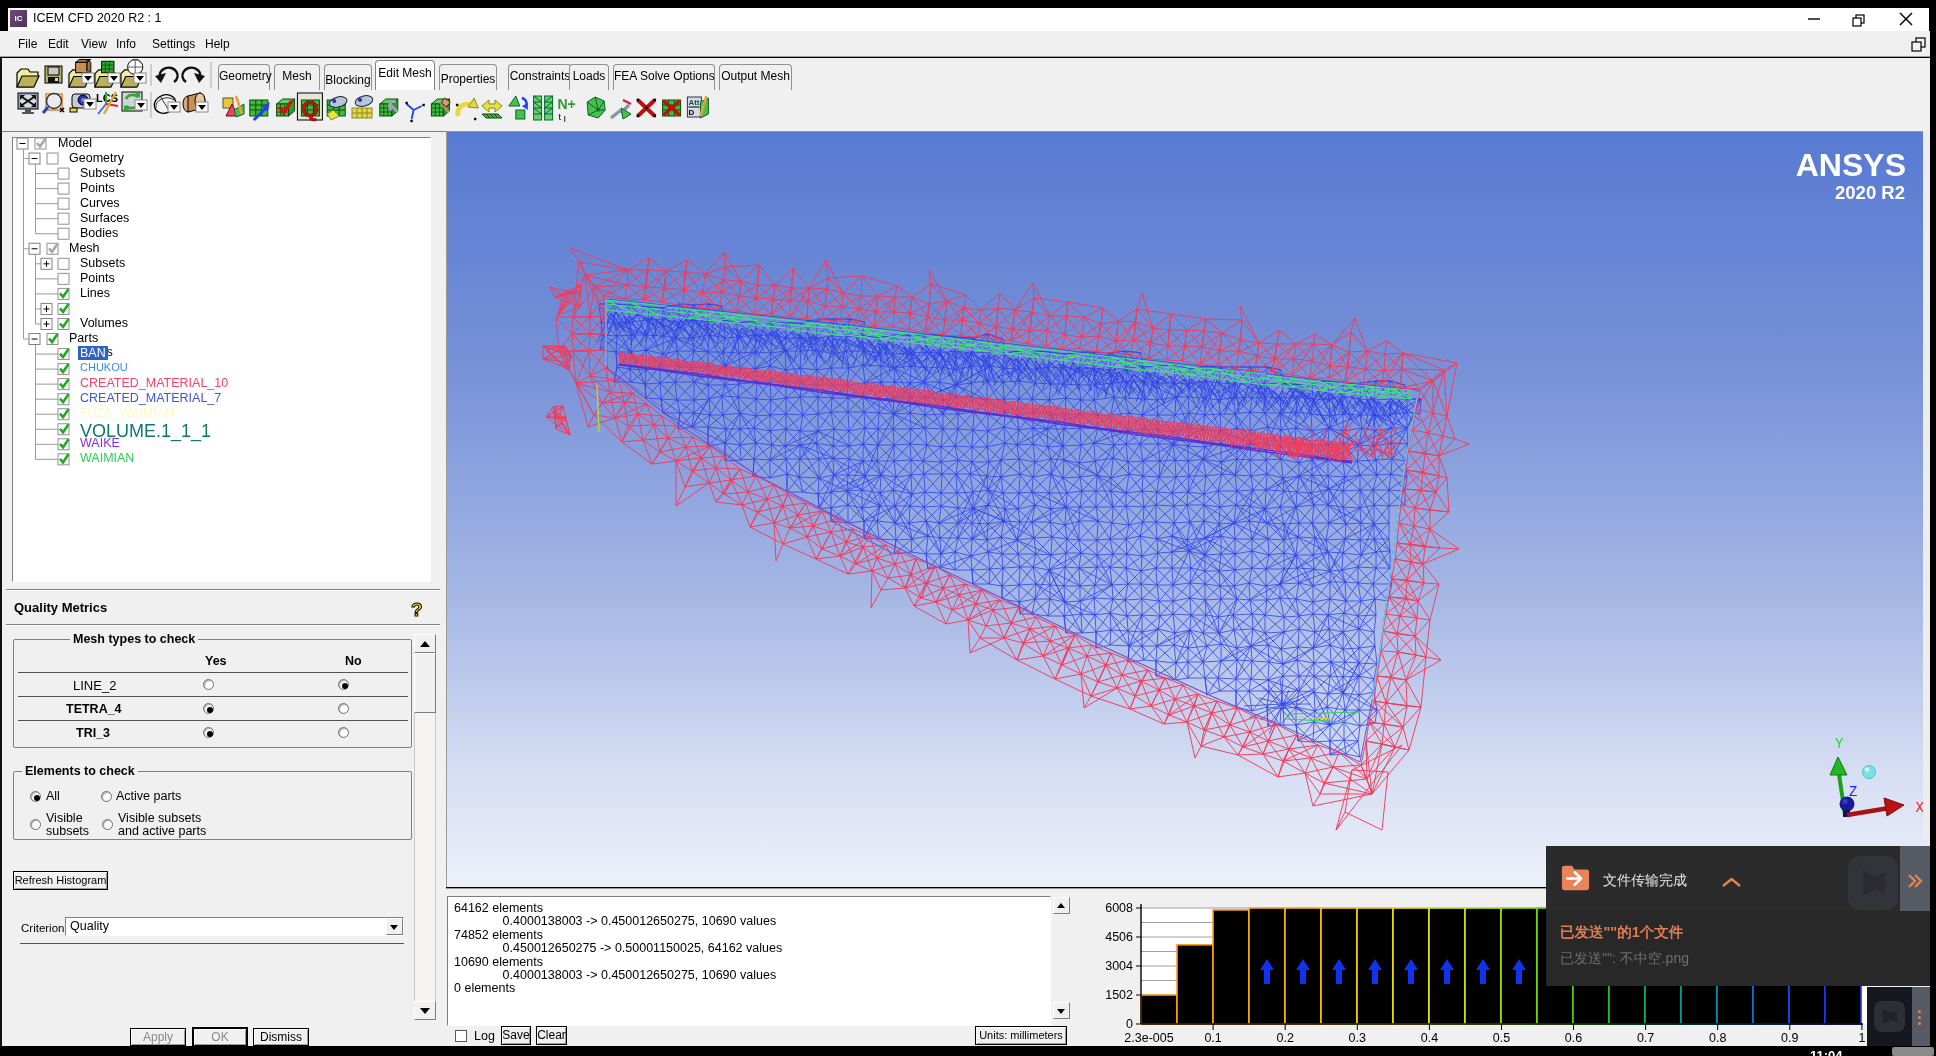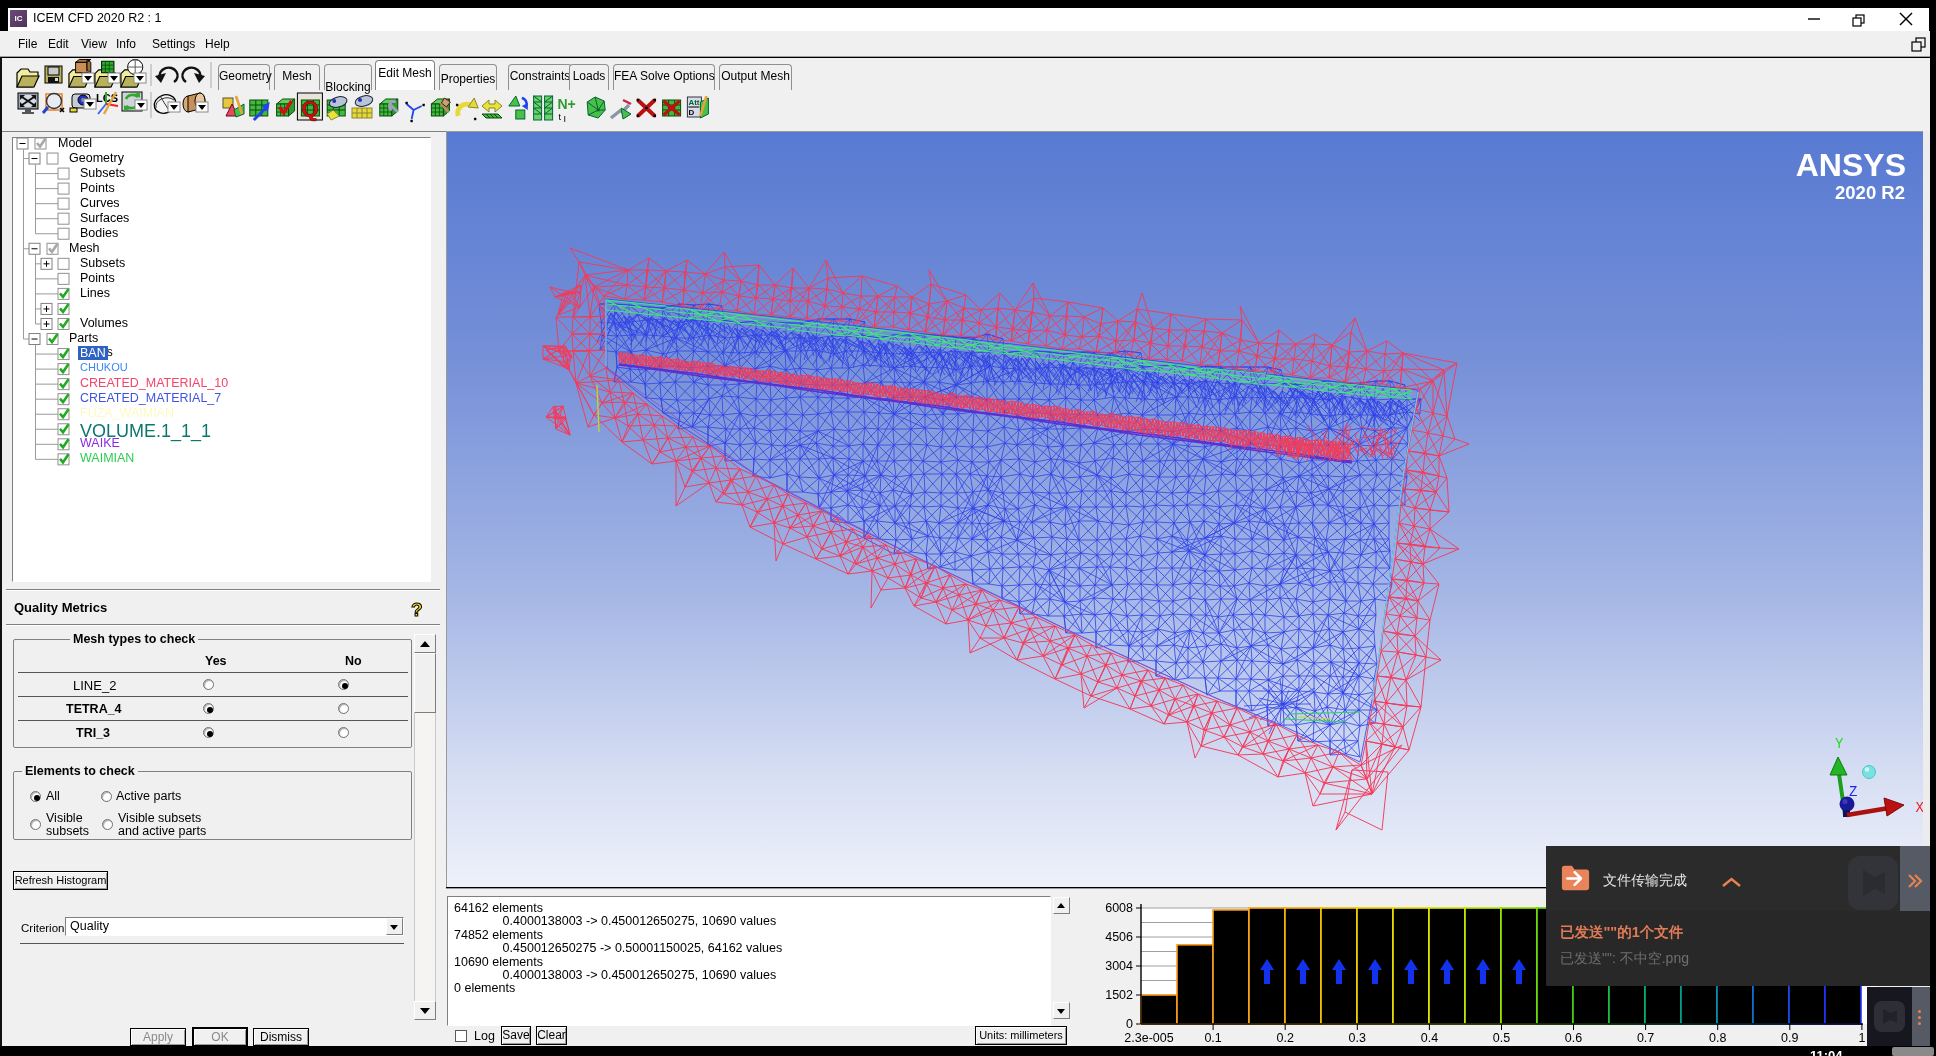--- a/index.html
+++ b/index.html
@@ -138,21 +138,21 @@
           <path d="M6 3 l12 -3 a5 8 0 0 1 0 16 l-12 3 z" fill="#c89058" stroke="#000"></path>
           <ellipse cx="18" cy="8" rx="5" ry="8" fill="#e8c8a0" stroke="#000"></ellipse>
         </g>
         <rect x="196" y="44" width="12" height="10" fill="#fff" stroke="#888"></rect>
         <polygon points="198,47 206,47 202,52" fill="#000"></polygon>
       </svg></div>
 
   <div id="tabs" class="abs" style="left:218px;top:60px;width:1200px;height:30px;">
       <div class="abs" style="left:0px;top:4px;width:52px;height:26px;background:#f0f0f0;border:1px solid #909090;border-bottom:none;border-radius:4px 4px 0 0;text-align:center;font-size:12px;padding-top:4px;white-space:nowrap;">Geometry</div>
       <div class="abs" style="left:56px;top:4px;width:46px;height:26px;background:#f0f0f0;border:1px solid #909090;border-bottom:none;border-radius:4px 4px 0 0;text-align:center;font-size:12px;padding-top:4px;white-space:nowrap;">Mesh</div>
-      <div class="abs" style="left:106px;top:4px;width:48px;height:26px;background:#f0f0f0;border:1px solid #909090;border-bottom:none;border-radius:4px 4px 0 0;text-align:center;font-size:12px;padding-top:15px;white-space:nowrap;">Blocking</div>
+      <div class="abs" style="left:106px;top:4px;width:48px;height:26px;background:#f0f0f0;border:1px solid #909090;border-bottom:none;border-radius:4px 4px 0 0;text-align:center;font-size:12px;padding-top:8px;white-space:nowrap;">Blocking</div>
       <div class="abs" style="left:157px;top:0px;width:60px;height:30px;background:#fff;border:1px solid #808080;border-bottom:none;border-radius:4px 4px 0 0;z-index:3;text-align:center;font-size:12px;padding-top:5px;white-space:nowrap;">Edit Mesh</div>
       <div class="abs" style="left:221px;top:4px;width:58px;height:26px;background:#f0f0f0;border:1px solid #909090;border-bottom:none;border-radius:4px 4px 0 0;text-align:center;font-size:12px;padding-top:7px;white-space:nowrap;">Properties</div>
       <div class="abs" style="left:283px;top:4px;width:64px;height:26px;background:#f0f0f0;border:1px solid #909090;border-bottom:none;border-radius:4px 4px 0 0;text-align:center;font-size:12px;padding-top:4px;white-space:nowrap;margin-left:7px;">Constraints</div>
       <div class="abs" style="left:351px;top:4px;width:40px;height:26px;background:#f0f0f0;border:1px solid #909090;border-bottom:none;border-radius:4px 4px 0 0;text-align:center;font-size:12px;padding-top:4px;white-space:nowrap;">Loads</div>
       <div class="abs" style="left:395px;top:4px;width:102px;height:26px;background:#f0f0f0;border:1px solid #909090;border-bottom:none;border-radius:4px 4px 0 0;text-align:center;font-size:12px;padding-top:4px;white-space:nowrap;">FEA Solve Options</div>
       <div class="abs" style="left:501px;top:4px;width:73px;height:26px;background:#f0f0f0;border:1px solid #909090;border-bottom:none;border-radius:4px 4px 0 0;text-align:center;font-size:12px;padding-top:4px;white-space:nowrap;">Output Mesh</div>
     </div>
 
   <div id="em-icons" class="abs" style="left:220px;top:91px;width:900px;height:34px;"><svg width="900" height="34" viewBox="0 0 900 34">
         <g transform="translate(2.0,3)">

